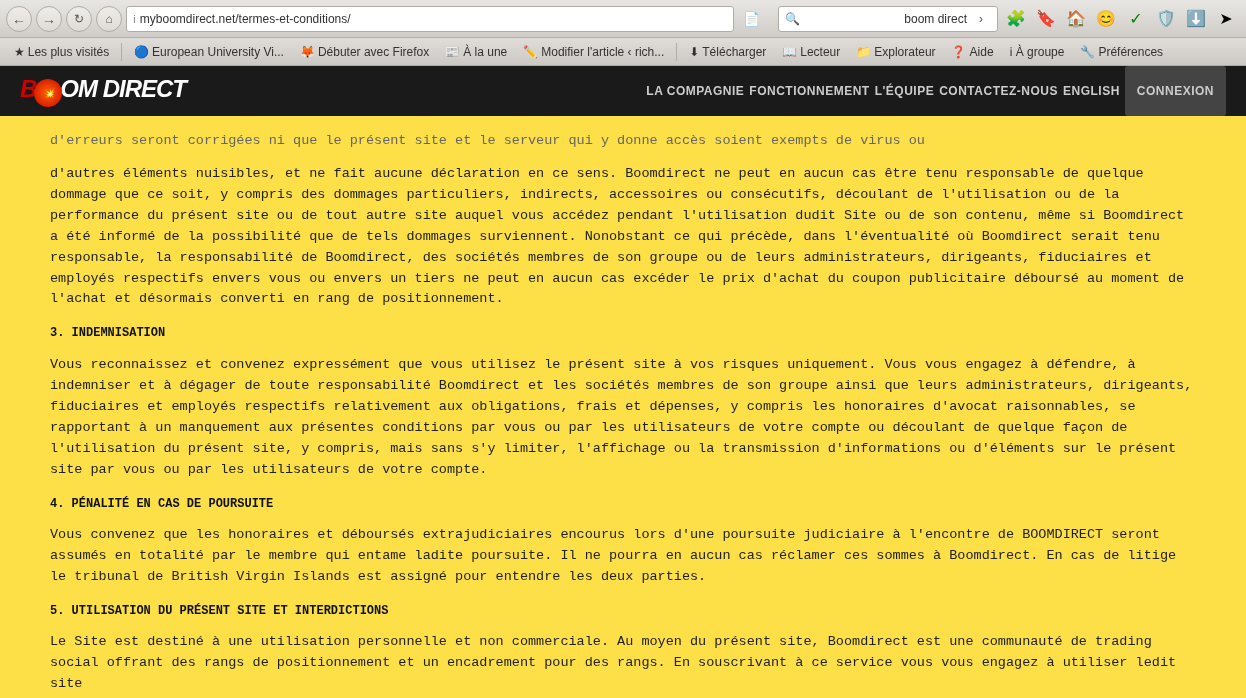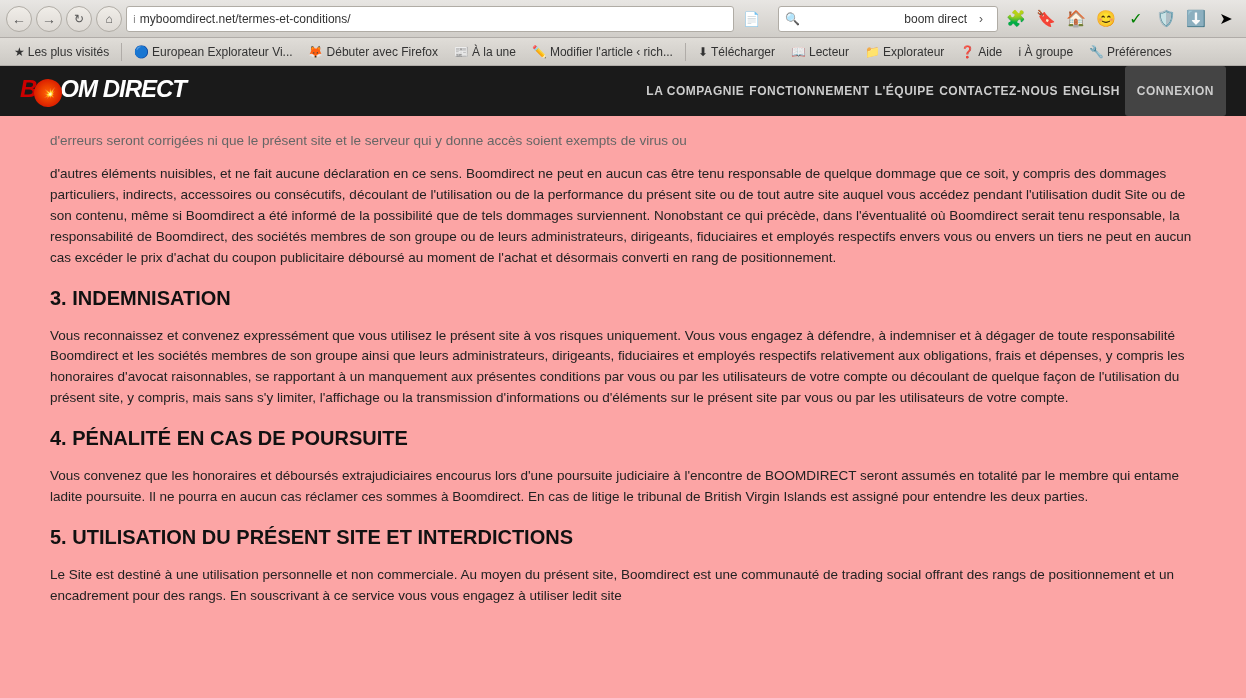--- a/index.html
+++ b/index.html
@@ -177,31 +177,32 @@
       text-decoration: none;
     }
     .site-nav-link.connexion {
       background: #444;
       padding: 18px 12px;
       border-radius: 3px;
     }
 
     
     .main-content {
-      background: #fca5a5;
+      background: #fde047;
       padding: 15px 50px;
       height: calc(698px - 38px - 28px - 50px);
       overflow: hidden;
       font-size: 13.5px;
       line-height: 1.55;
       color: #222;
+      font-family: Liberation Mono, monospace;
     }
 
     .section-heading {
-      font-size: 20px;
+      font-size: 12px;
       font-weight: bold;
       margin-bottom: 12px;
       margin-top: 14px;
       color: #111;
     }
 
     .content-paragraph {
       margin-bottom: 12px;
       color: #222;
       font-size: 13.5px;
@@ -258,21 +259,21 @@
   </div>
 
   <div class="bookmarks-bar">
     <div class="bookmark-item">
       <span class="bookmark-icon">★</span>
       <span>Les plus visités</span>
     </div>
     <div class="bookmark-separator"></div>
     <div class="bookmark-item">
       <span class="bookmark-icon">🔵</span>
-      <span>European Explorateur Vi...</span>
+      <span>European University Vi...</span>
     </div>
     <div class="bookmark-item">
       <span class="bookmark-icon">🦊</span>
       <span>Débuter avec Firefox</span>
     </div>
     <div class="bookmark-item">
       <span class="bookmark-icon">📰</span>
       <span>À la une</span>
     </div>
     <div class="bookmark-item">

